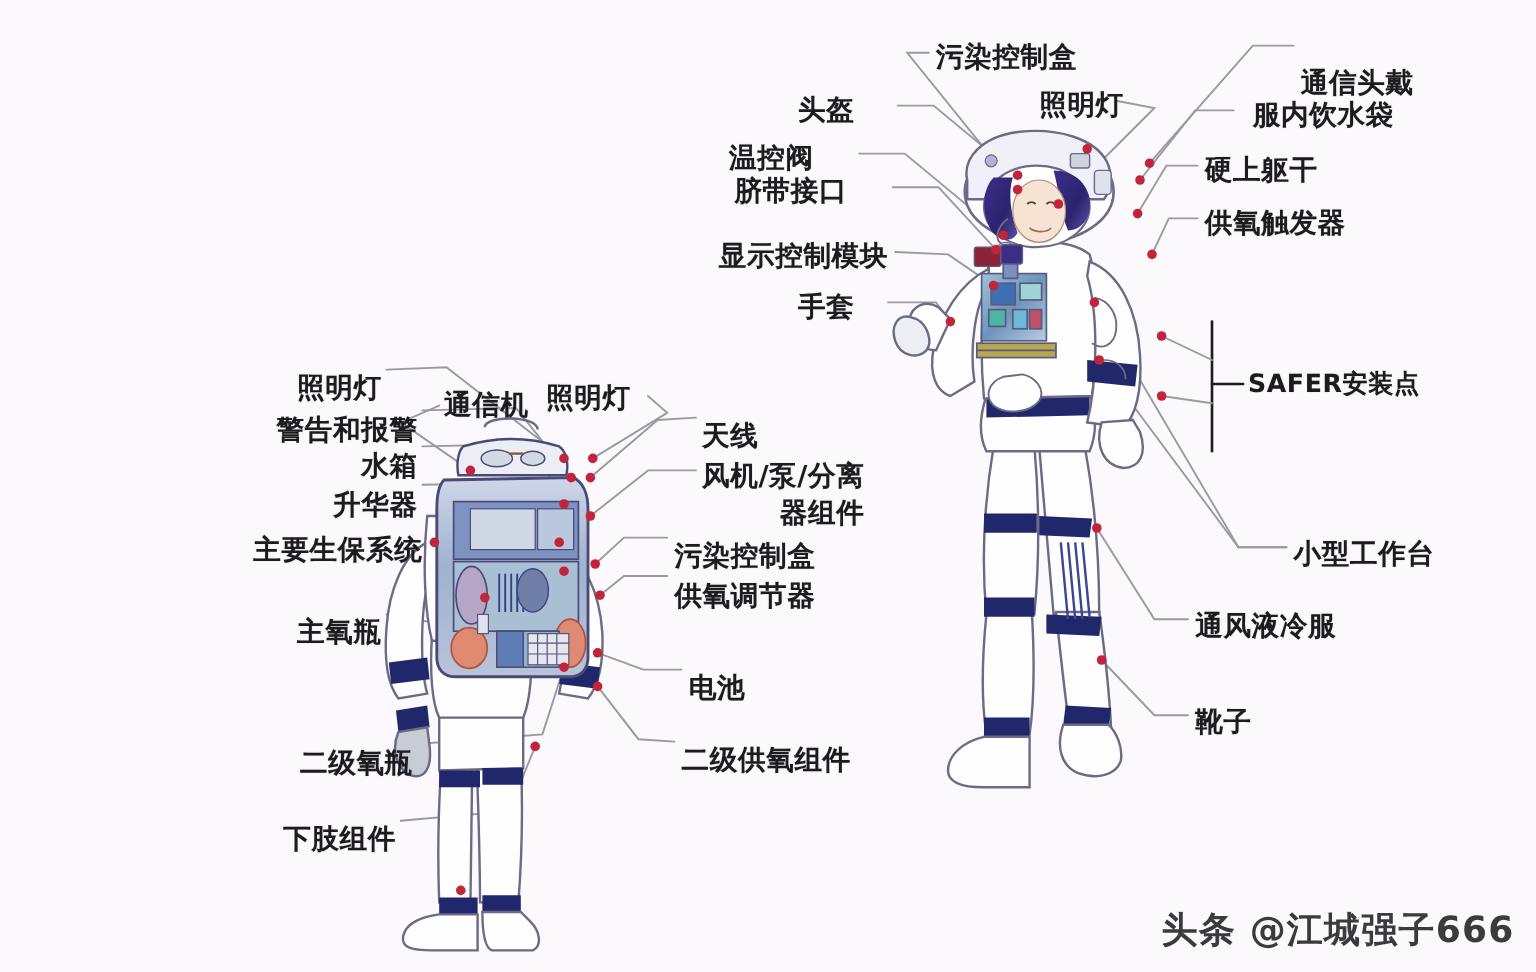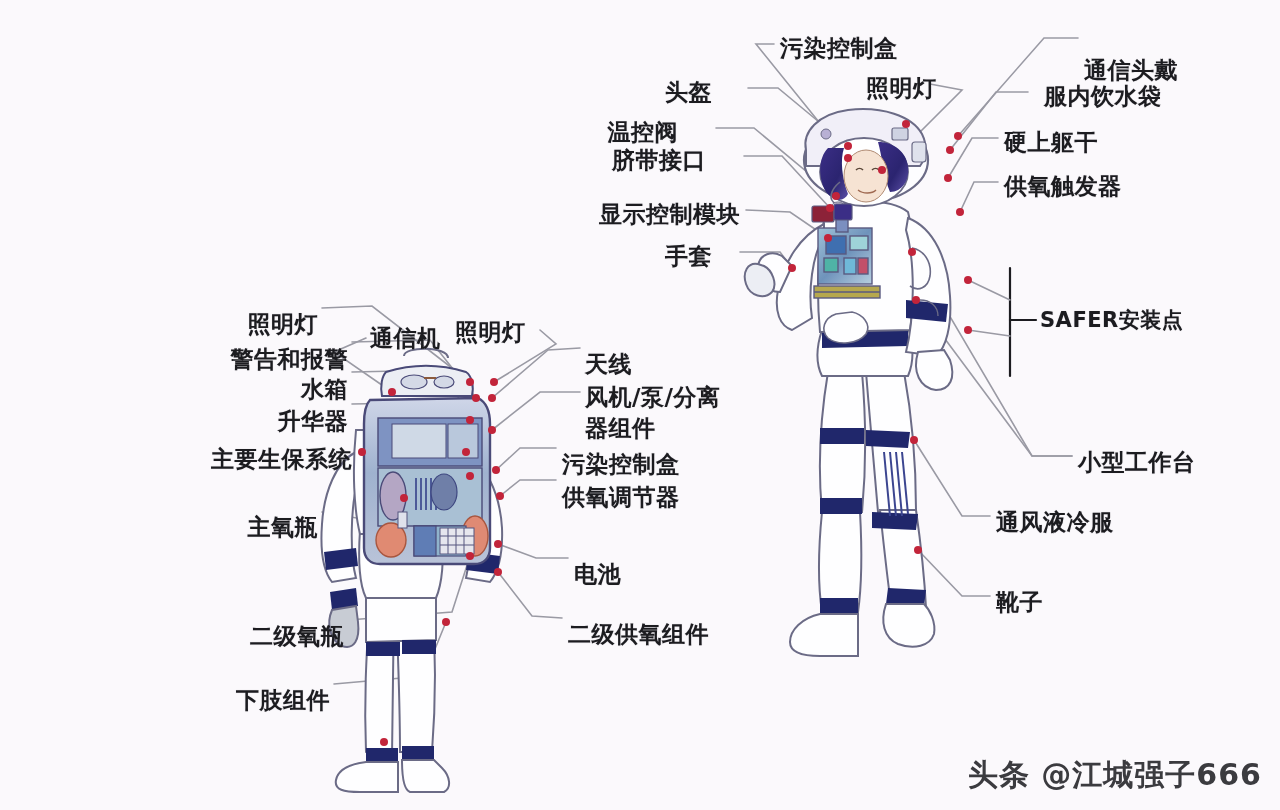--- a/index.html
+++ b/index.html
@@ -20,21 +20,21 @@
     font-weight:700;
     font-size:23px;
     line-height:28px;
     letter-spacing:.5px;
     white-space:pre;
     font-family:"DejaVu Sans","Liberation Sans",sans-serif;
     text-shadow:0 0 1px rgba(60,60,70,.25);
   }
   .lbl.r{text-align:right;}
   .lbl.l{text-align:left;}
-  .lbl.two{white-space:pre-line;line-height:31px;}
+  .lbl.two{white-space:pre-line;line-height:31px;text-align:right;}
 
   #watermark{
     position:absolute;
     right:18px;bottom:14px;
     font-size:30px;font-weight:700;
     color:#2b2b30;
     letter-spacing:1px;
     font-family:"DejaVu Sans","Liberation Sans",sans-serif;
     opacity:.92;
     white-space:pre;

